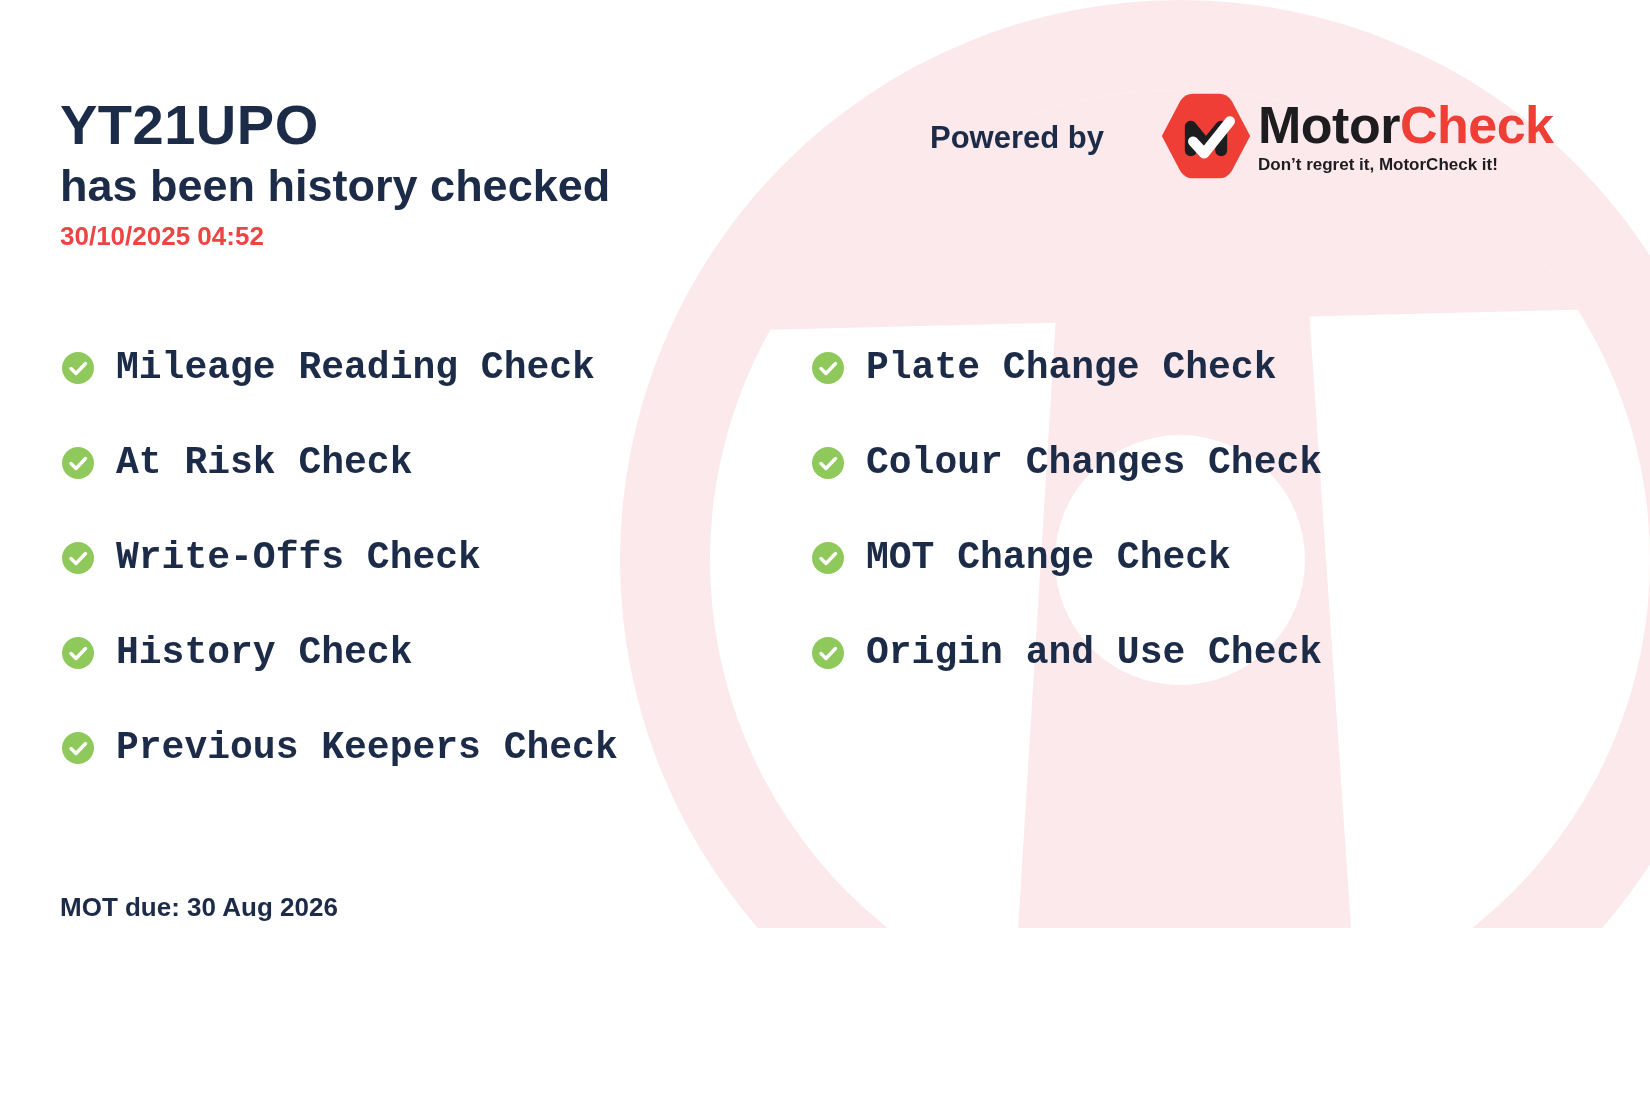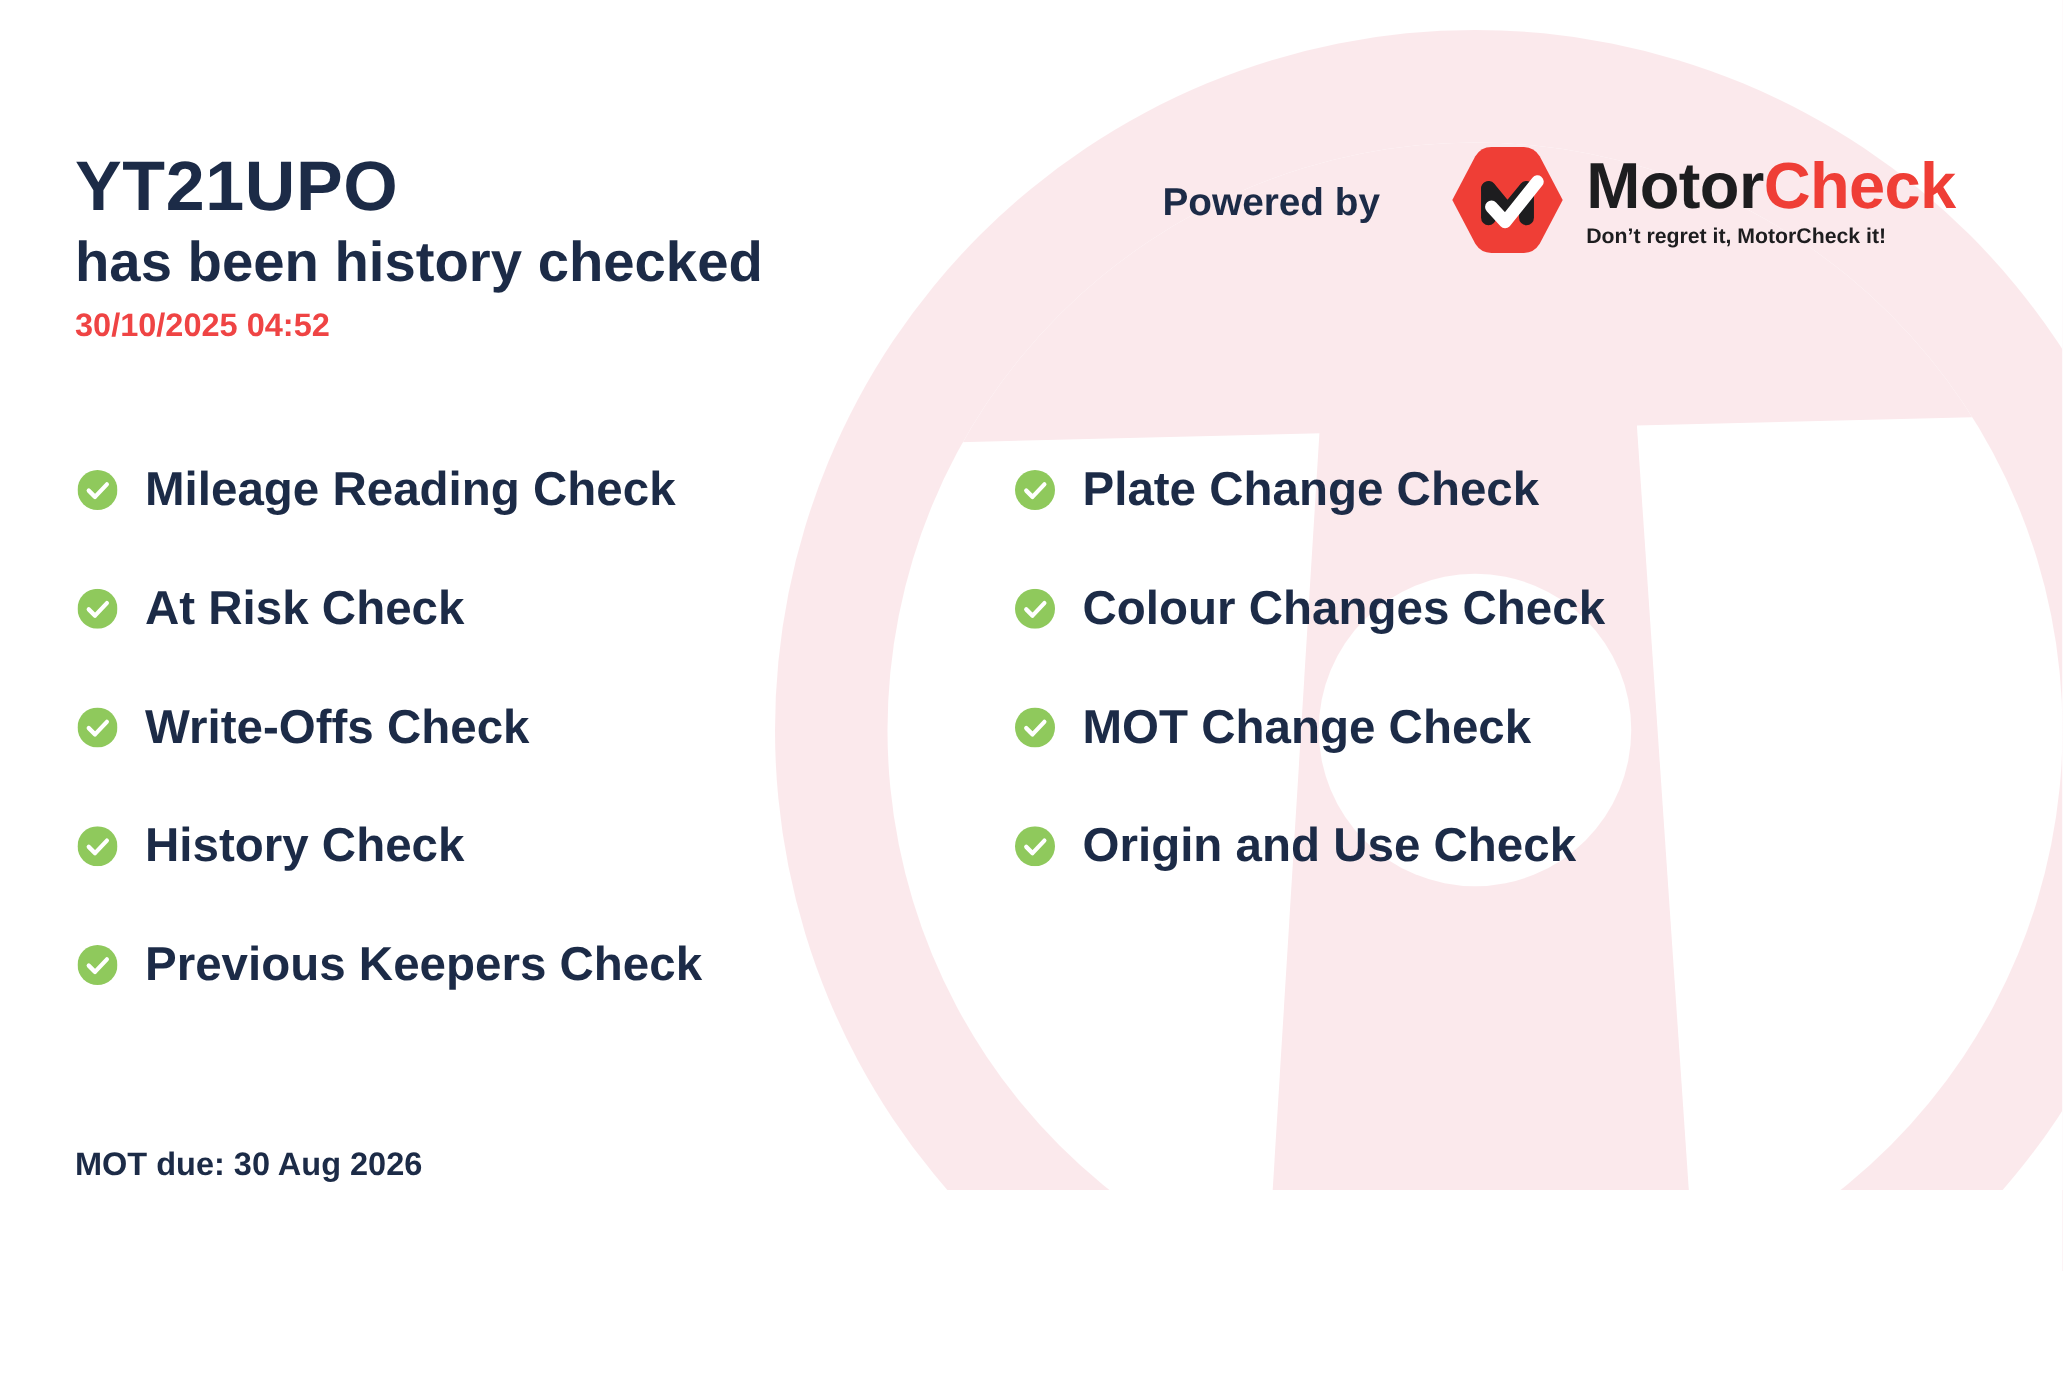--- a/index.html
+++ b/index.html
@@ -9,21 +9,20 @@
   }
   body {
     font-family: "Liberation Sans", sans-serif;
   }
   #canvas {
     position: relative;
     width: 1650px;
     height: 928px;
     background: #ffffff;
     overflow: hidden;
-    margin-top: 24px;
   }
 
   
   #wheel-layer {
     position: absolute;
     inset: 0;
     pointer-events: none;
   }
 
   
@@ -68,21 +67,21 @@
     z-index: 6;
     white-space: nowrap;
   }
   .logo {
     position: absolute;
     left: 1160px;
     top: 90px;
     z-index: 6;
     display: flex;
     align-items: center;
-    gap: 17px;
+    gap: 6px;
   }
   .logo-mark {
     width: 92px;
     height: 92px;
     flex: 0 0 auto;
   }
   .logo-words {
     display: flex;
     flex-direction: column;
     justify-content: center;
@@ -101,20 +100,21 @@
     font-weight: 700;
     color: #1d1d1f;
     margin-top: 5px;
     white-space: nowrap;
   }
 
   
   .col {
     position: absolute;
     z-index: 5;
+    font-family: Liberation Mono, monospace;
   }
   .col-left  { left: 62px;  top: 320px; width: 720px; }
   .col-right { left: 812px; top: 320px; width: 700px; }
 
   .check-item {
     display: flex;
     align-items: center;
     height: 95px;
     gap: 22px;
   }

